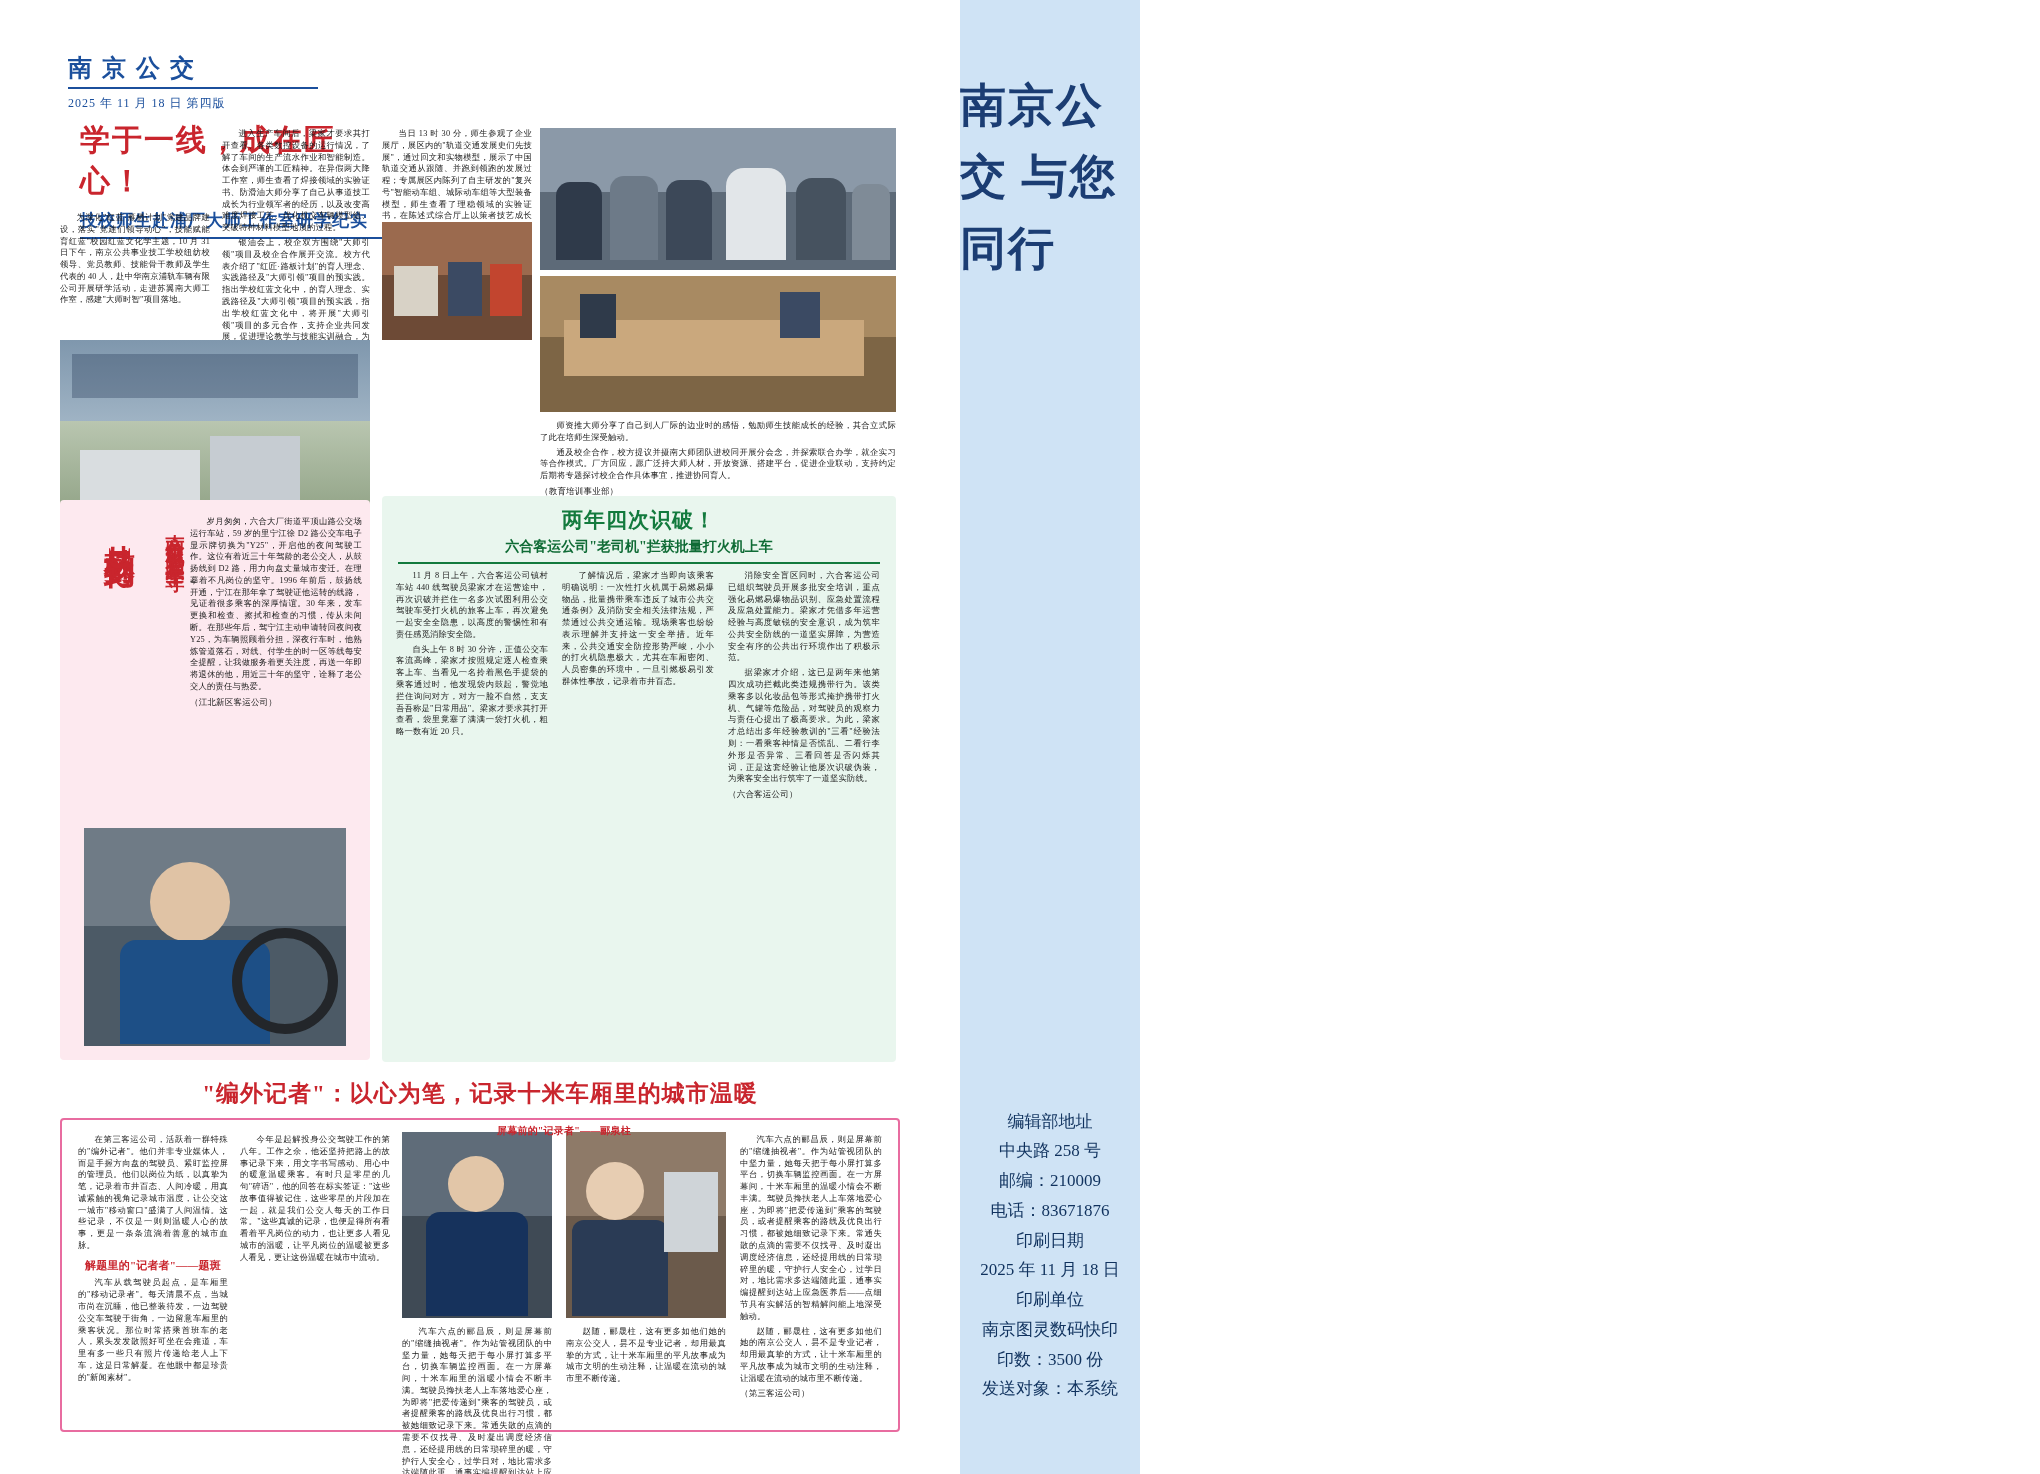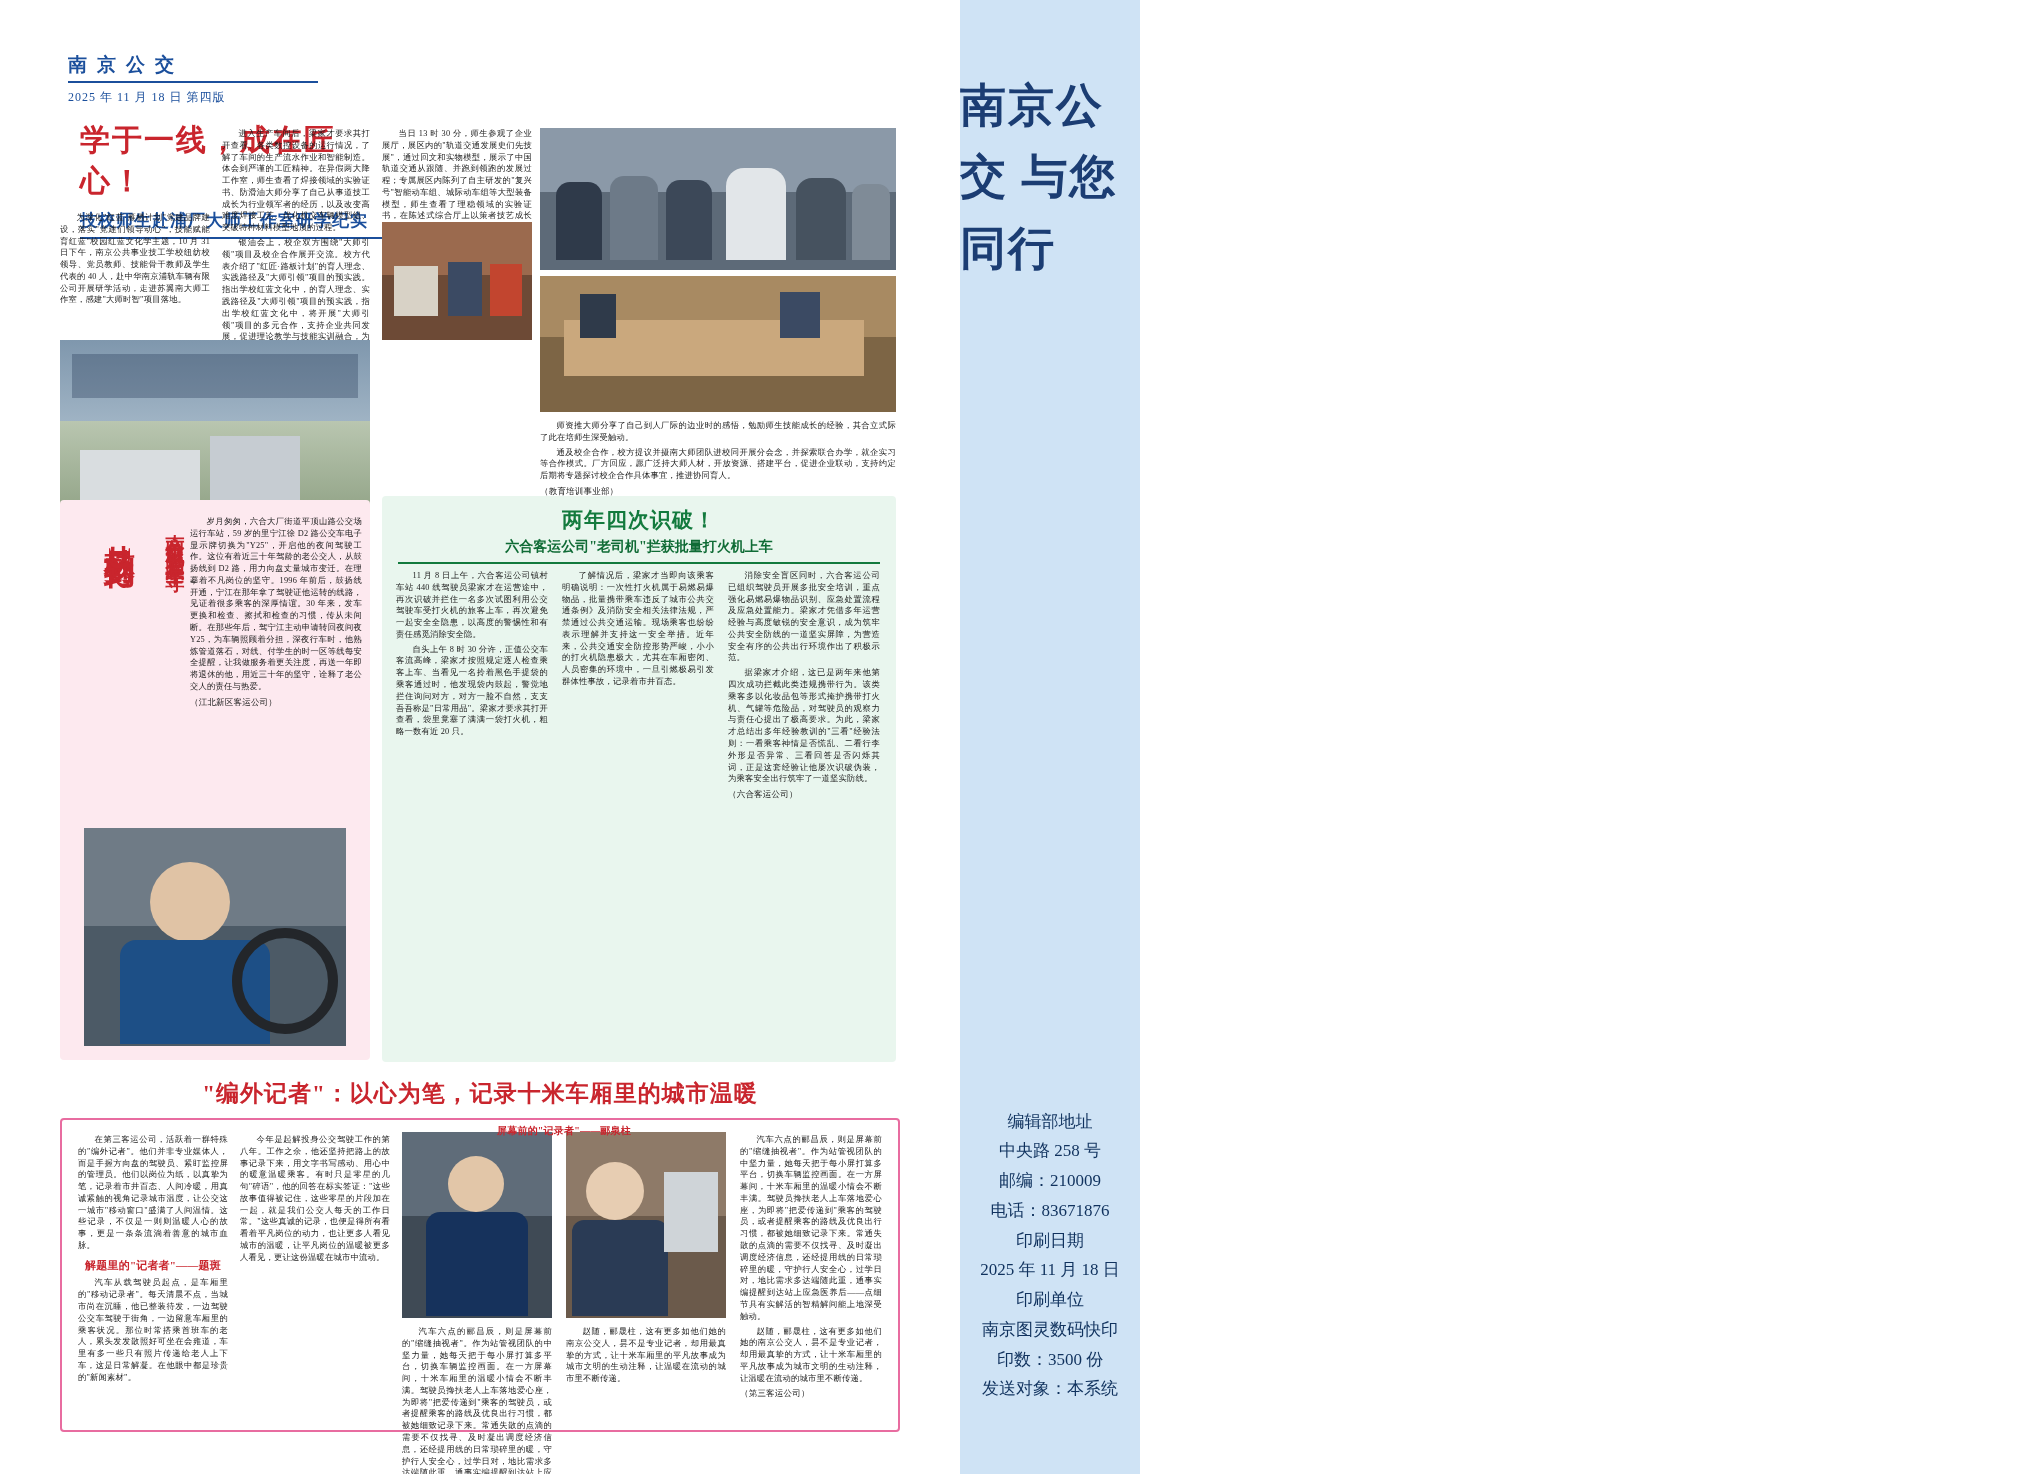--- a/index.html
+++ b/index.html
@@ -2,21 +2,21 @@
 <html><head>
 <meta charset="utf-8">
 <style>
   html,body{margin:0;padding:0;background:#ffffff;}
   body{width:2040px;height:1474px;font-family:"Liberation Serif",serif;color:#111;overflow:hidden;}
   .page{position:relative;width:2040px;height:1474px;background:#fff;}
 
   
   .left{position:absolute;left:0;top:0;width:960px;height:1474px;}
   .l-head{position:absolute;left:68px;top:52px;width:300px;}
-  .l-masthead{font-family:"Liberation Sans",sans-serif;font-size:19px;letter-spacing:10px;color:#1b4f9c;font-weight:bold;}
+  .l-masthead{font-family:"Liberation Sans",sans-serif;font-size:24px;letter-spacing:10px;color:#1b4f9c;font-weight:bold;}
   .l-rule{width:250px;height:2px;background:#1b4f9c;margin-top:3px;}
   .l-date{font-size:12px;color:#1b4f9c;margin-top:6px;letter-spacing:1px;}
 
   .hl1{position:absolute;left:60px;top:120px;width:310px;margin-left:20px;}
   .hl1 .t1{font-size:30px;font-weight:bold;color:#c9252d;letter-spacing:2px;font-family:"Liberation Serif",serif;}
   .hl1 .t2{font-size:17px;font-weight:bold;color:#1b4f9c;margin-top:7px;letter-spacing:1px;}
   .hl1 .uline{width:312px;height:2px;background:#1b4f9c;margin-top:5px;}
 
   .col-txt{font-size:8.3px;line-height:1.42;text-align:justify;color:#1a1a1a;letter-spacing:.2px;}
   .col-txt p{margin:0 0 3px 0;text-indent:2em;}

